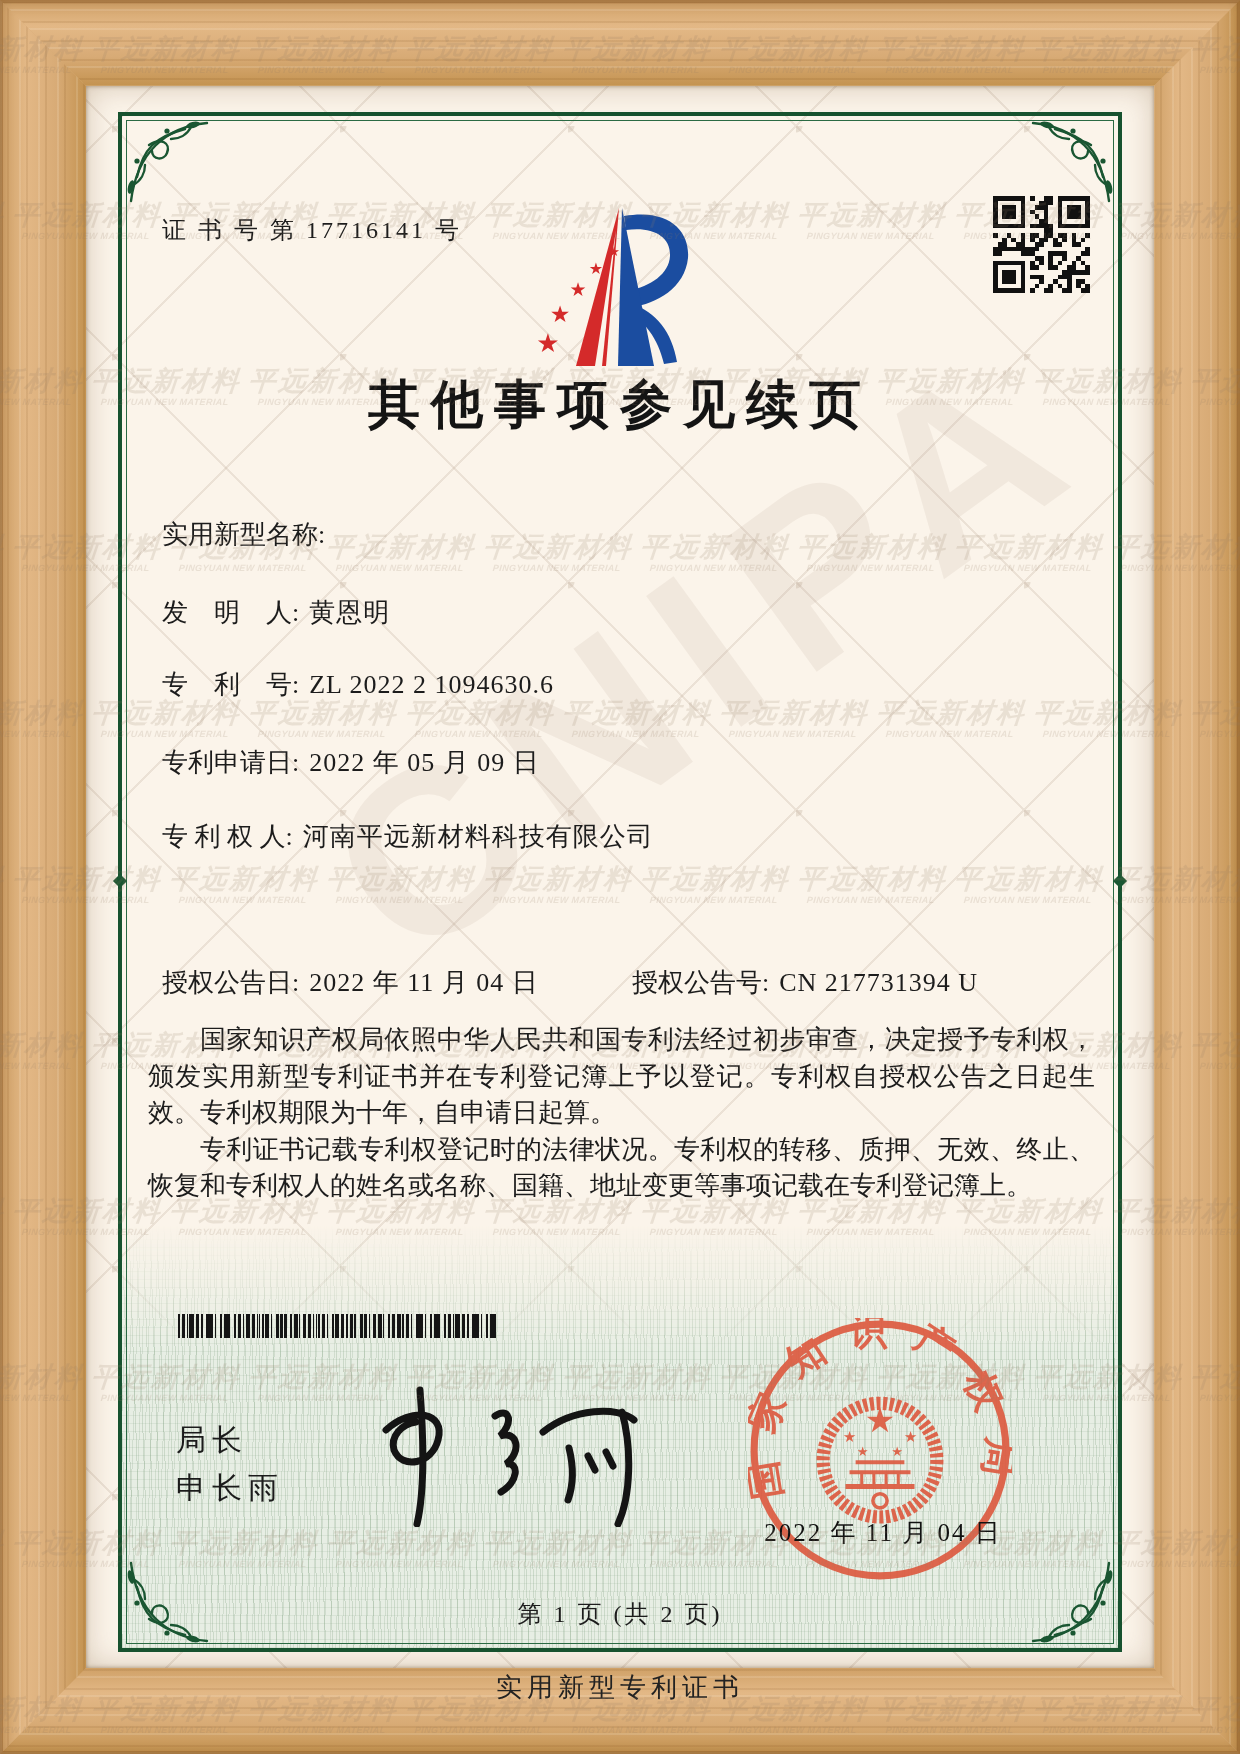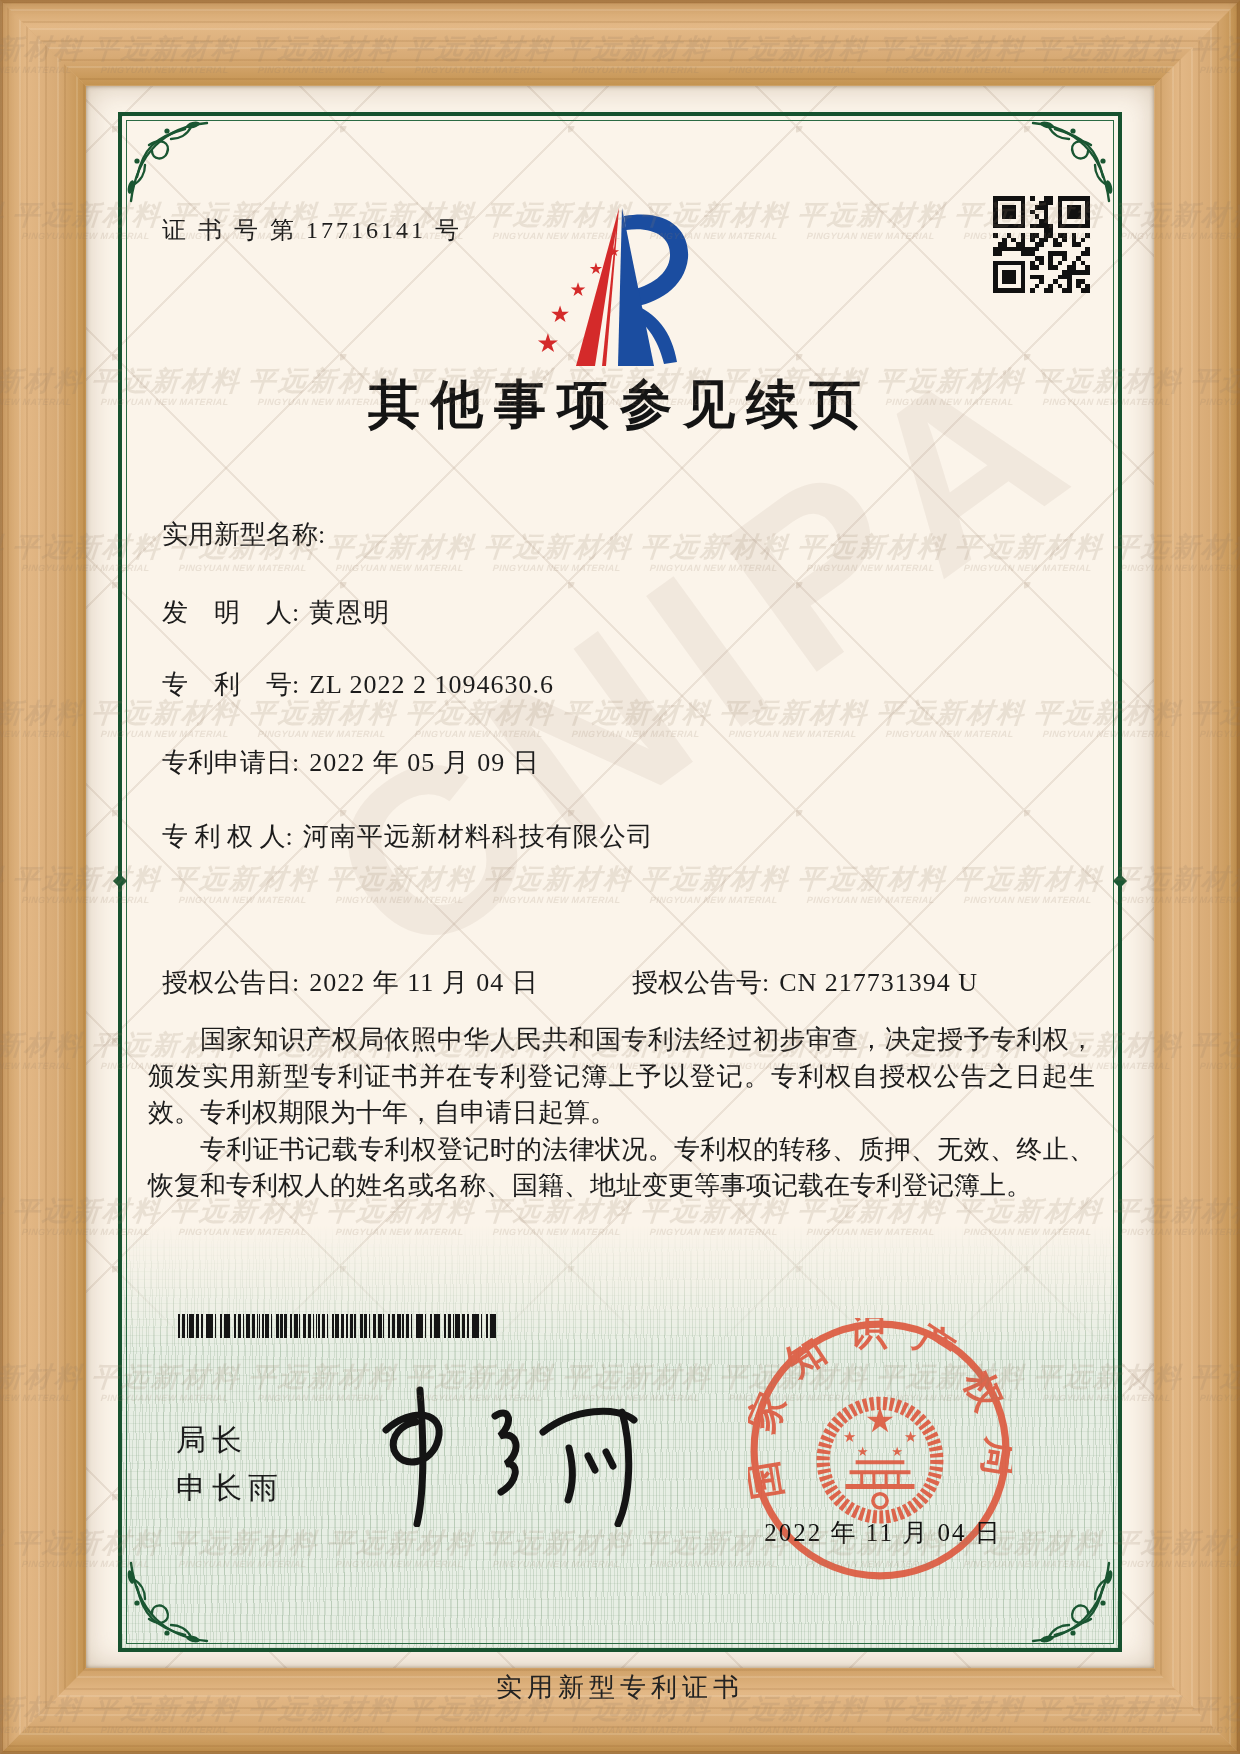--- a/index.html
+++ b/index.html
@@ -398,20 +398,21 @@
       <g stroke="#dd5a40" fill="none">
         <path d="M106,142 H154" stroke-width="4"></path>
         <path d="M100,152 H160" stroke-width="4"></path>
         <path d="M112,152 V164 M124,152 V164 M136,152 V164 M148,152 V164" stroke-width="3"></path>
         <path d="M96,166 H164" stroke-width="5"></path>
         <circle cx="130" cy="180" r="7" stroke-width="3.5"></circle>
       </g>
     </svg>
     <div class="seal-date">2022 年 11 月 04 日</div>
 
+    <div class="page-num">第 1 页 (共 2 页)</div>
     <div class="footer-note">实用新型专利证书</div>
   </div>
 
   <div class="wm-layer">
       <div class="wm" style="left: -70px; top: 36px;">
         <span class="cn">平远新材料</span>
         <span class="en">PINGYUAN NEW MATERIAL</span>
       </div>
       <div class="wm" style="left: 87px; top: 36px;">
         <span class="cn">平远新材料</span>

